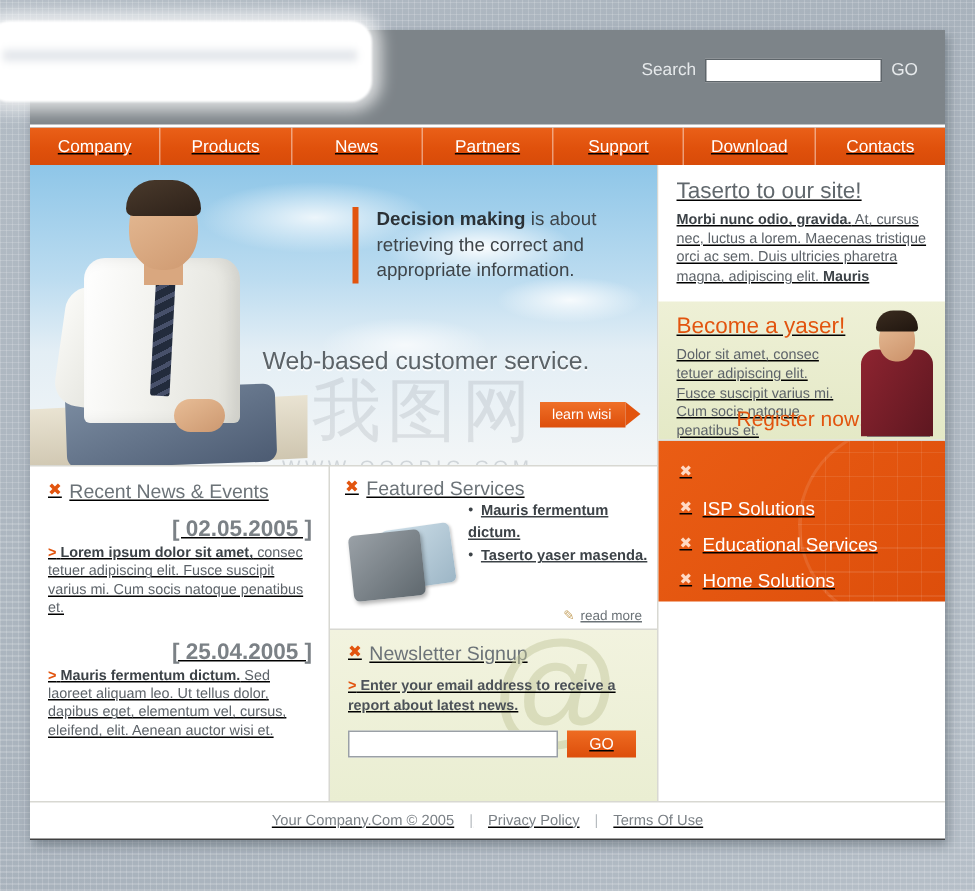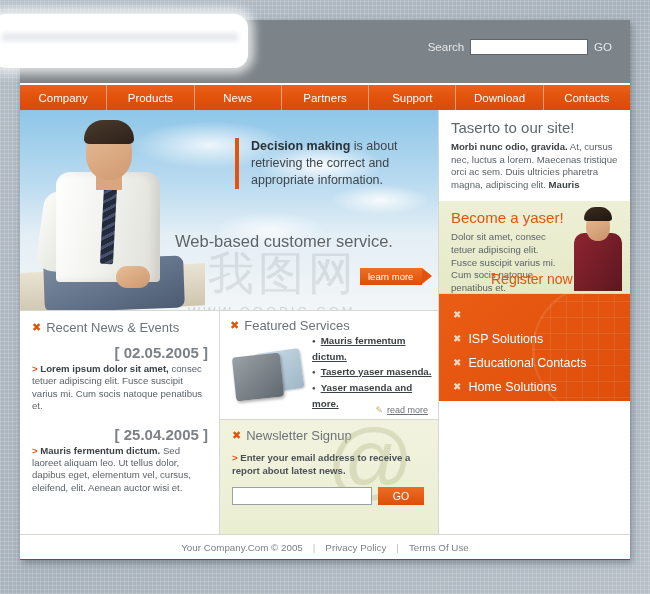--- a/index.html
+++ b/index.html
@@ -11,23 +11,24 @@
     background-image:
       repeating-linear-gradient(0deg, rgba(255,255,255,.16) 0 1px, rgba(0,0,0,0) 1px 4px),
       repeating-linear-gradient(90deg, rgba(255,255,255,.16) 0 1px, rgba(0,0,0,0) 1px 4px),
       linear-gradient(135deg,#b3bcc5 0%,#a8b2bc 50%,#b6bfc8 100%);
     position:relative;
   }
 
   
   .site{
     position:absolute;left:20px;top:20px;width:610px;height:540px;
-    background:#0f766e;
+    background:#404040;
     box-shadow:2px 3px 7px rgba(60,70,80,.45);
     overflow:hidden;
+    text-decoration:underline;
   }
 
   
   .header{
     position:relative;height:63px;background:#7d8489;
     border-bottom:2px solid #ffffff;
   }
   .logo-wrap{position:absolute;left:16px;top:10px;display:flex;align-items:center;gap:7px;}
   .logo-mark{
     width:30px;height:30px;border-radius:50%;
@@ -297,21 +298,21 @@
           <div class="hp-neck"></div>
           <div class="hp-head"></div>
           <div class="hp-hair"></div>
         </div>
         <div class="watermark">我图网</div>
         <div class="watermark2">WWW.OOOPIC.COM</div>
         <div class="hero-quote">
           <b>Decision making</b><span> is about retrieving the correct and appropriate information.</span>
         </div>
         <div class="hero-tagline">Web-based customer service.</div>
-        <div class="learn-more">learn more</div>
+        <div class="learn-more">learn wisi</div>
       </div>
 
       <div class="lower-left">
 
         <div class="news">
           <h3 class="sec-title">
             <span class="x-icon">✖</span>
             <span>Recent News &amp; Events</span>
           </h3>
           <div>
@@ -330,21 +331,20 @@
               <span class="x-icon">✖</span>
               <span>Featured Services</span>
             </h3>
             <div class="feat-img">
               <div class="fi-back"></div>
               <div class="fi-front"></div>
             </div>
             <ul class="feat-list">
               <li><span>Mauris fermentum dictum.</span></li>
               <li><span>Taserto yaser masenda.</span></li>
-              <li><span>Yaser masenda and more.</span></li>
             </ul>
             <span class="read-more">read more</span>
           </div>
 
           <div class="newsletter">
             <div class="nl-watermark">@</div>
             <h3 class="sec-title">
               <span class="x-icon">✖</span>
               <span>Newsletter Signup</span>
             </h3>
@@ -381,21 +381,21 @@
         <div class="sol-globe"></div>
         <div class="sol-item">
           <span class="sol-x">✖</span>
         </div>
         <div class="sol-item">
           <span class="sol-x">✖</span>
           <span>ISP Solutions</span>
         </div>
         <div class="sol-item">
           <span class="sol-x">✖</span>
-          <span>Educational Contacts</span>
+          <span>Educational Services</span>
         </div>
         <div class="sol-item">
           <span class="sol-x">✖</span>
           <span>Home Solutions</span>
         </div>
       </div>
 
       <div class="callus">
         
         

